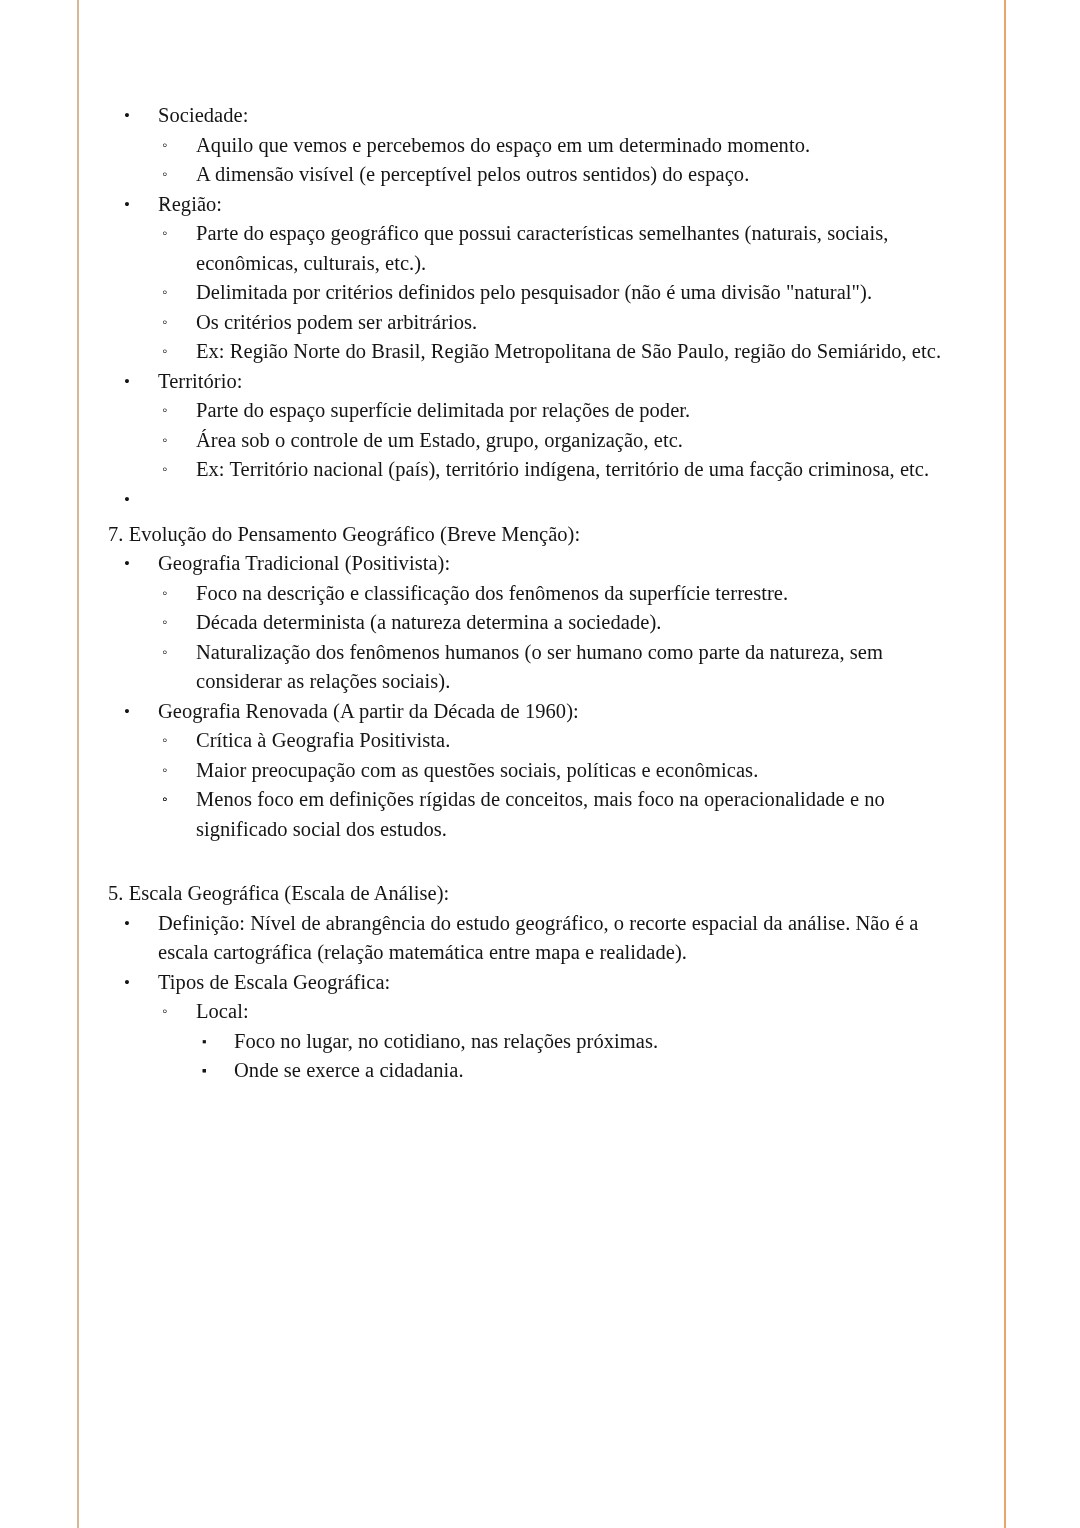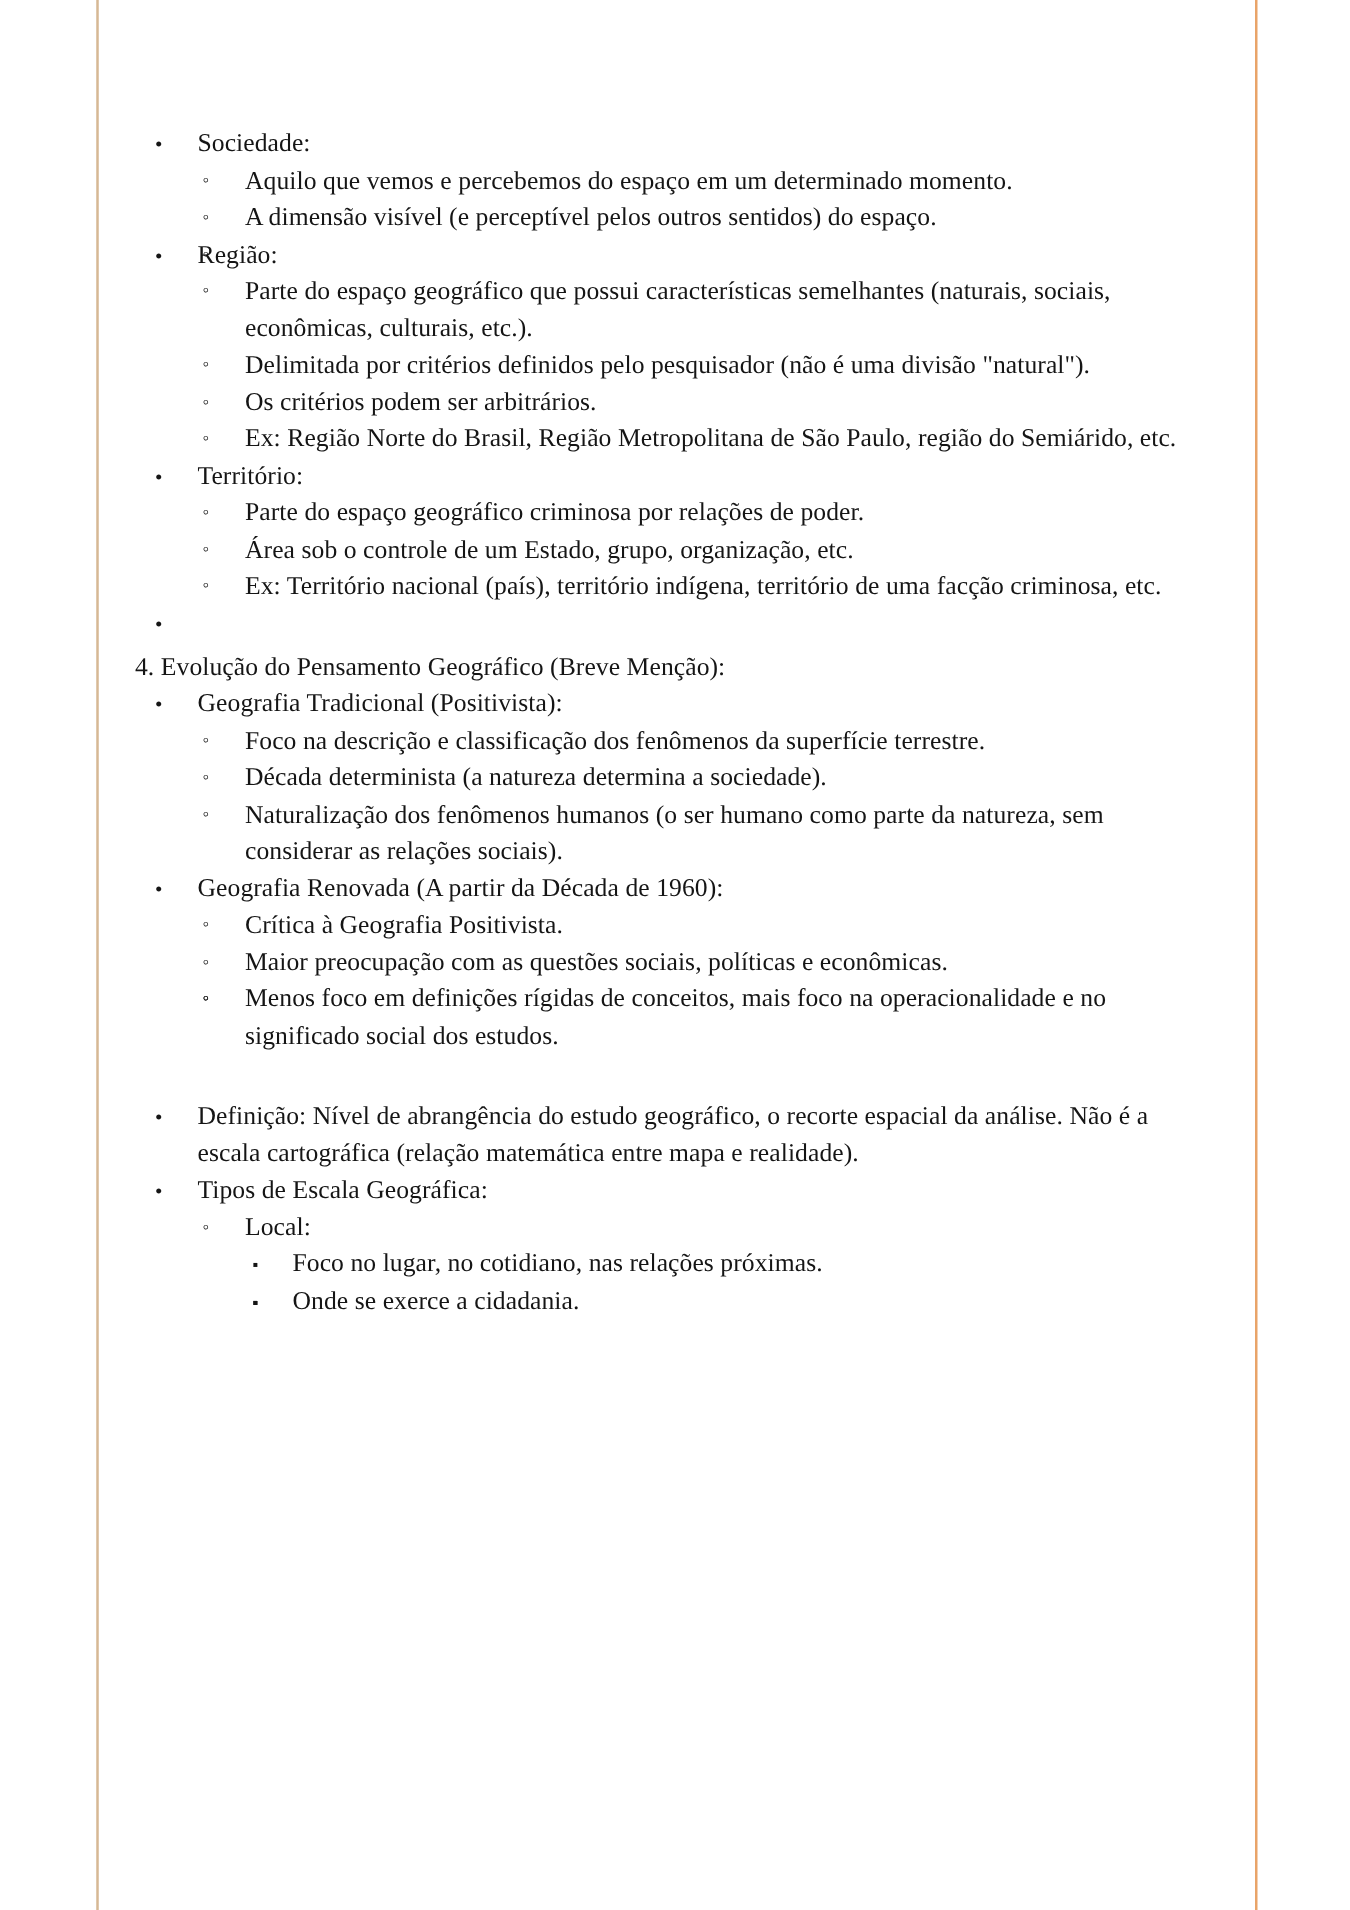--- a/index.html
+++ b/index.html
@@ -93,39 +93,40 @@
         <li class="li lvl1"><span class="bullet">•</span><span>Sociedade:</span></li>
         <li class="li lvl2"><span class="bullet">◦</span><span>Aquilo que vemos e percebemos do espaço em um determinado momento.</span></li>
         <li class="li lvl2"><span class="bullet">◦</span><span>A dimensão visível (e perceptível pelos outros sentidos) do espaço.</span></li>
         <li class="li lvl2"><span class="bullet">◦</span></li>
         <li class="li lvl1"><span class="bullet">•</span><span>Região:</span></li>
         <li class="li lvl2"><span class="bullet">◦</span><span>Parte do espaço geográfico que possui características semelhantes (naturais, sociais, econômicas, culturais, etc.).</span></li>
         <li class="li lvl2"><span class="bullet">◦</span><span>Delimitada por critérios definidos pelo pesquisador (não é uma divisão "natural").</span></li>
         <li class="li lvl2"><span class="bullet">◦</span><span>Os critérios podem ser arbitrários.</span></li>
         <li class="li lvl2"><span class="bullet">◦</span><span>Ex: Região Norte do Brasil, Região Metropolitana de São Paulo, região do Semiárido, etc.</span></li>
         <li class="li lvl1"><span class="bullet">•</span><span>Território:</span></li>
-        <li class="li lvl2"><span class="bullet">◦</span><span>Parte do espaço geográfico criminosa por relações de poder.</span></li>
+        <li class="li lvl2"><span class="bullet">◦</span><span>Parte do espaço superfície delimitada por relações de poder.</span></li>
         <li class="li lvl2"><span class="bullet">◦</span><span>Área sob o controle de um Estado, grupo, organização, etc.</span></li>
         <li class="li lvl2"><span class="bullet">◦</span><span>Ex: Território nacional (país), território indígena, território de uma facção criminosa, etc.</span></li>
         <li class="li lvl1"><span class="bullet">•</span></li>
       </ul>
       <div class="section-gap"></div>
-      <div class="section-heading">4. Evolução do Pensamento Geográfico (Breve Menção):</div>
+      <div class="section-heading">7. Evolução do Pensamento Geográfico (Breve Menção):</div>
       <ul class="list">
         <li class="li lvl1"><span class="bullet">•</span><span>Geografia Tradicional (Positivista):</span></li>
         <li class="li lvl2"><span class="bullet">◦</span><span>Foco na descrição e classificação dos fenômenos da superfície terrestre.</span></li>
         <li class="li lvl2"><span class="bullet">◦</span><span>Década determinista (a natureza determina a sociedade).</span></li>
         <li class="li lvl2"><span class="bullet">◦</span><span>Naturalização dos fenômenos humanos (o ser humano como parte da natureza, sem considerar as relações sociais).</span></li>
         <li class="li lvl1"><span class="bullet">•</span><span>Geografia Renovada (A partir da Década de 1960):</span></li>
         <li class="li lvl2"><span class="bullet">◦</span><span>Crítica à Geografia Positivista.</span></li>
         <li class="li lvl2"><span class="bullet">◦</span><span>Maior preocupação com as questões sociais, políticas e econômicas.</span></li>
         <li class="li lvl2"><span class="bullet">◦</span></li>
         <li class="li lvl2"><span class="bullet">◦</span><span>Menos foco em definições rígidas de conceitos, mais foco na operacionalidade e no significado social dos estudos.</span></li>
       </ul>
       <div class="section-gap"></div>
+      <div class="section-heading">5. Escala Geográfica (Escala de Análise):</div>
       <ul class="list">
         <li class="li lvl1"><span class="bullet">•</span><span>Definição: Nível de abrangência do estudo geográfico, o recorte espacial da análise. Não é a escala cartográfica (relação matemática entre mapa e realidade).</span></li>
         <li class="li lvl1"><span class="bullet">•</span><span>Tipos de Escala Geográfica:</span></li>
         <li class="li lvl2"><span class="bullet">◦</span><span>Local:</span></li>
         <li class="li lvl3"><span class="bullet">▪</span><span>Foco no lugar, no cotidiano, nas relações próximas.</span></li>
         <li class="li lvl3"><span class="bullet">▪</span></li>
         <li class="li lvl3"><span class="bullet">▪</span><span>Onde se exerce a cidadania.</span></li>
       </ul>
     </div>
 

